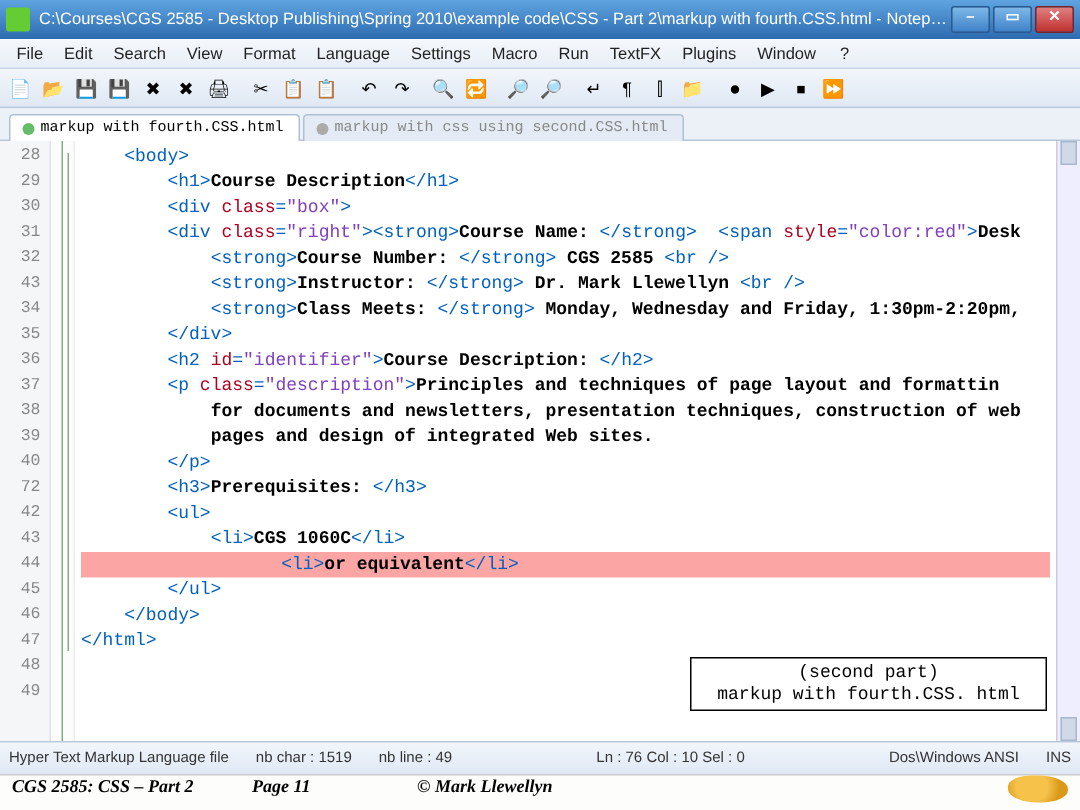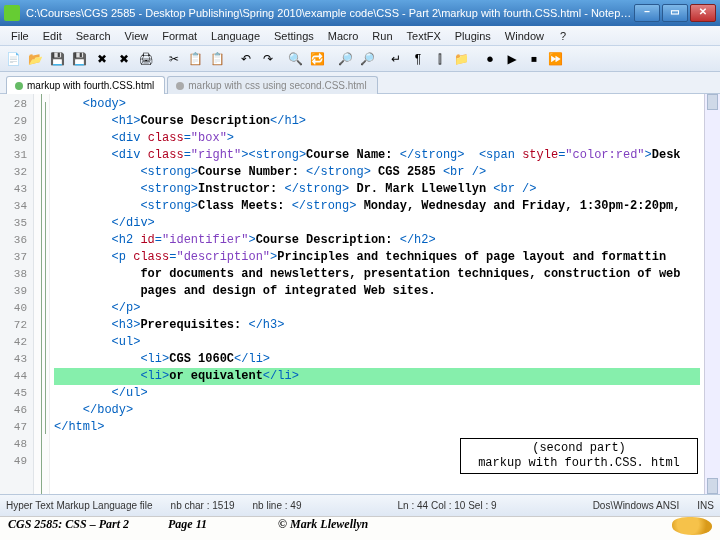--- a/index.html
+++ b/index.html
@@ -17,37 +17,37 @@
 .menubar { height:20px; background:linear-gradient(#f5f8fc,#e8eef7); display:flex; align-items:center; padding:0 4px; border-bottom:1px solid #c4d4e8; font-size:11px; color:#222; }
 .menubar span { padding:2px 7px; cursor:default; }
 .menubar .qmark { margin-left:2px; }
 
 
 .toolbar { height:26px; background:linear-gradient(#f2f6fb,#dfe8f4); border-bottom:1px solid #b8c8dc; display:flex; align-items:center; padding:2px 4px; gap:2px; overflow:hidden; }
 .tbtn { width:20px; height:20px; border:1px solid transparent; border-radius:2px; display:flex; align-items:center; justify-content:center; font-size:12px; }
 .tbtn.sep { width:4px; border:none; }
 
 
-.tabbar { height:22px; background:#ecf1f8; border-bottom:1px solid #b8c8dc; display:flex; align-items:flex-end; padding:0 6px; gap:0; font-size:10px; }
+.tabbar { height:22px; background:#ecf1f8; border-bottom:1px solid #b8c8dc; display:flex; align-items:flex-end; padding:0 6px; gap:0; font-size:10px;font-family:Liberation Mono, monospace; }
 .tab { padding:3px 10px 3px 8px; background:#f7faff; border:1px solid #b0c0d4; border-bottom:none; border-radius:3px 3px 0 0; margin-right:2px; display:flex; align-items:center; gap:4px; position:relative; top:1px; }
 .tab.active { background:#fff; }
 .tab.inactive { background:#e4ebf4; color:#888; }
 .tab .dot { width:8px; height:8px; border-radius:50%; background:#6b6; }
 .tab.inactive .dot { background:#aaa; }
 
 
 .editor { position:absolute; top:94px; left:0; right:0; bottom:46px; display:flex; font-family:Consolas,"Courier New",monospace; font-size:12px; background:#fff; }
 .gutter { width:34px; background:#f4f6f8; color:#888; text-align:right; padding:2px 6px 2px 2px; border-right:1px solid #e0e4e8; line-height:17px; font-size:11px; }
 .gutter div { height:17px; }
 .fold { width:16px; background:#fcfcfc; border-right:1px solid #eee; position:relative; }
 .fold .line { position:absolute; left:7px; top:0; bottom:0; width:1px; background:#8a8; }
 .fold .line2 { position:absolute; left:11px; top:8px; bottom:60px; width:1px; background:#8a8; }
 .code { flex:1; padding:2px 4px; white-space:pre; line-height:17px; overflow:hidden; color:#222; }
 .code div { height:17px; }
-.code div.hl { background:#86efac; }
+.code div.hl { background:#fca5a5;padding-left:47px; }
 .t-tag { color:#0060c0; }
 .t-attr { color:#b00020; }
 .t-str { color:#8040c0; }
 .t-txt { color:#000; font-weight:bold; }
 
 
 .vscroll { width:16px; background:#eef; border-left:1px solid #ccd; position:relative; }
 .vscroll::before,.vscroll::after { content:""; position:absolute; left:2px; right:2px; height:14px; background:#cfd9e8; border:1px solid #a8b8d0; }
 .vscroll::before { top:0; } .vscroll::after { bottom:0; }
 
@@ -175,21 +175,21 @@
 <div class="annot">
   <div>(second part)</div>
   <div>markup with fourth.CSS. html</div>
 </div>
 
 <div class="statusbar">
   <span class="cell">Hyper Text Markup Language file</span>
   <span class="cell">nb char : 1519</span>
   <span class="cell">nb line : 49</span>
   <span class="spacer"></span>
-  <span class="cell">Ln : 44    Col : 10    Sel : 9</span>
+  <span class="cell">Ln : 76    Col : 10    Sel : 0</span>
   <span class="spacer"></span>
   <span class="cell">Dos\Windows   ANSI</span>
   <span class="cell">INS</span>
 </div>
 
 <div class="footer">
   <div class="f-left">CGS 2585: CSS – Part 2</div>
   <div class="f-page">Page 11</div>
   <div class="f-auth">© Mark Llewellyn</div>
   <div class="logo"></div>

